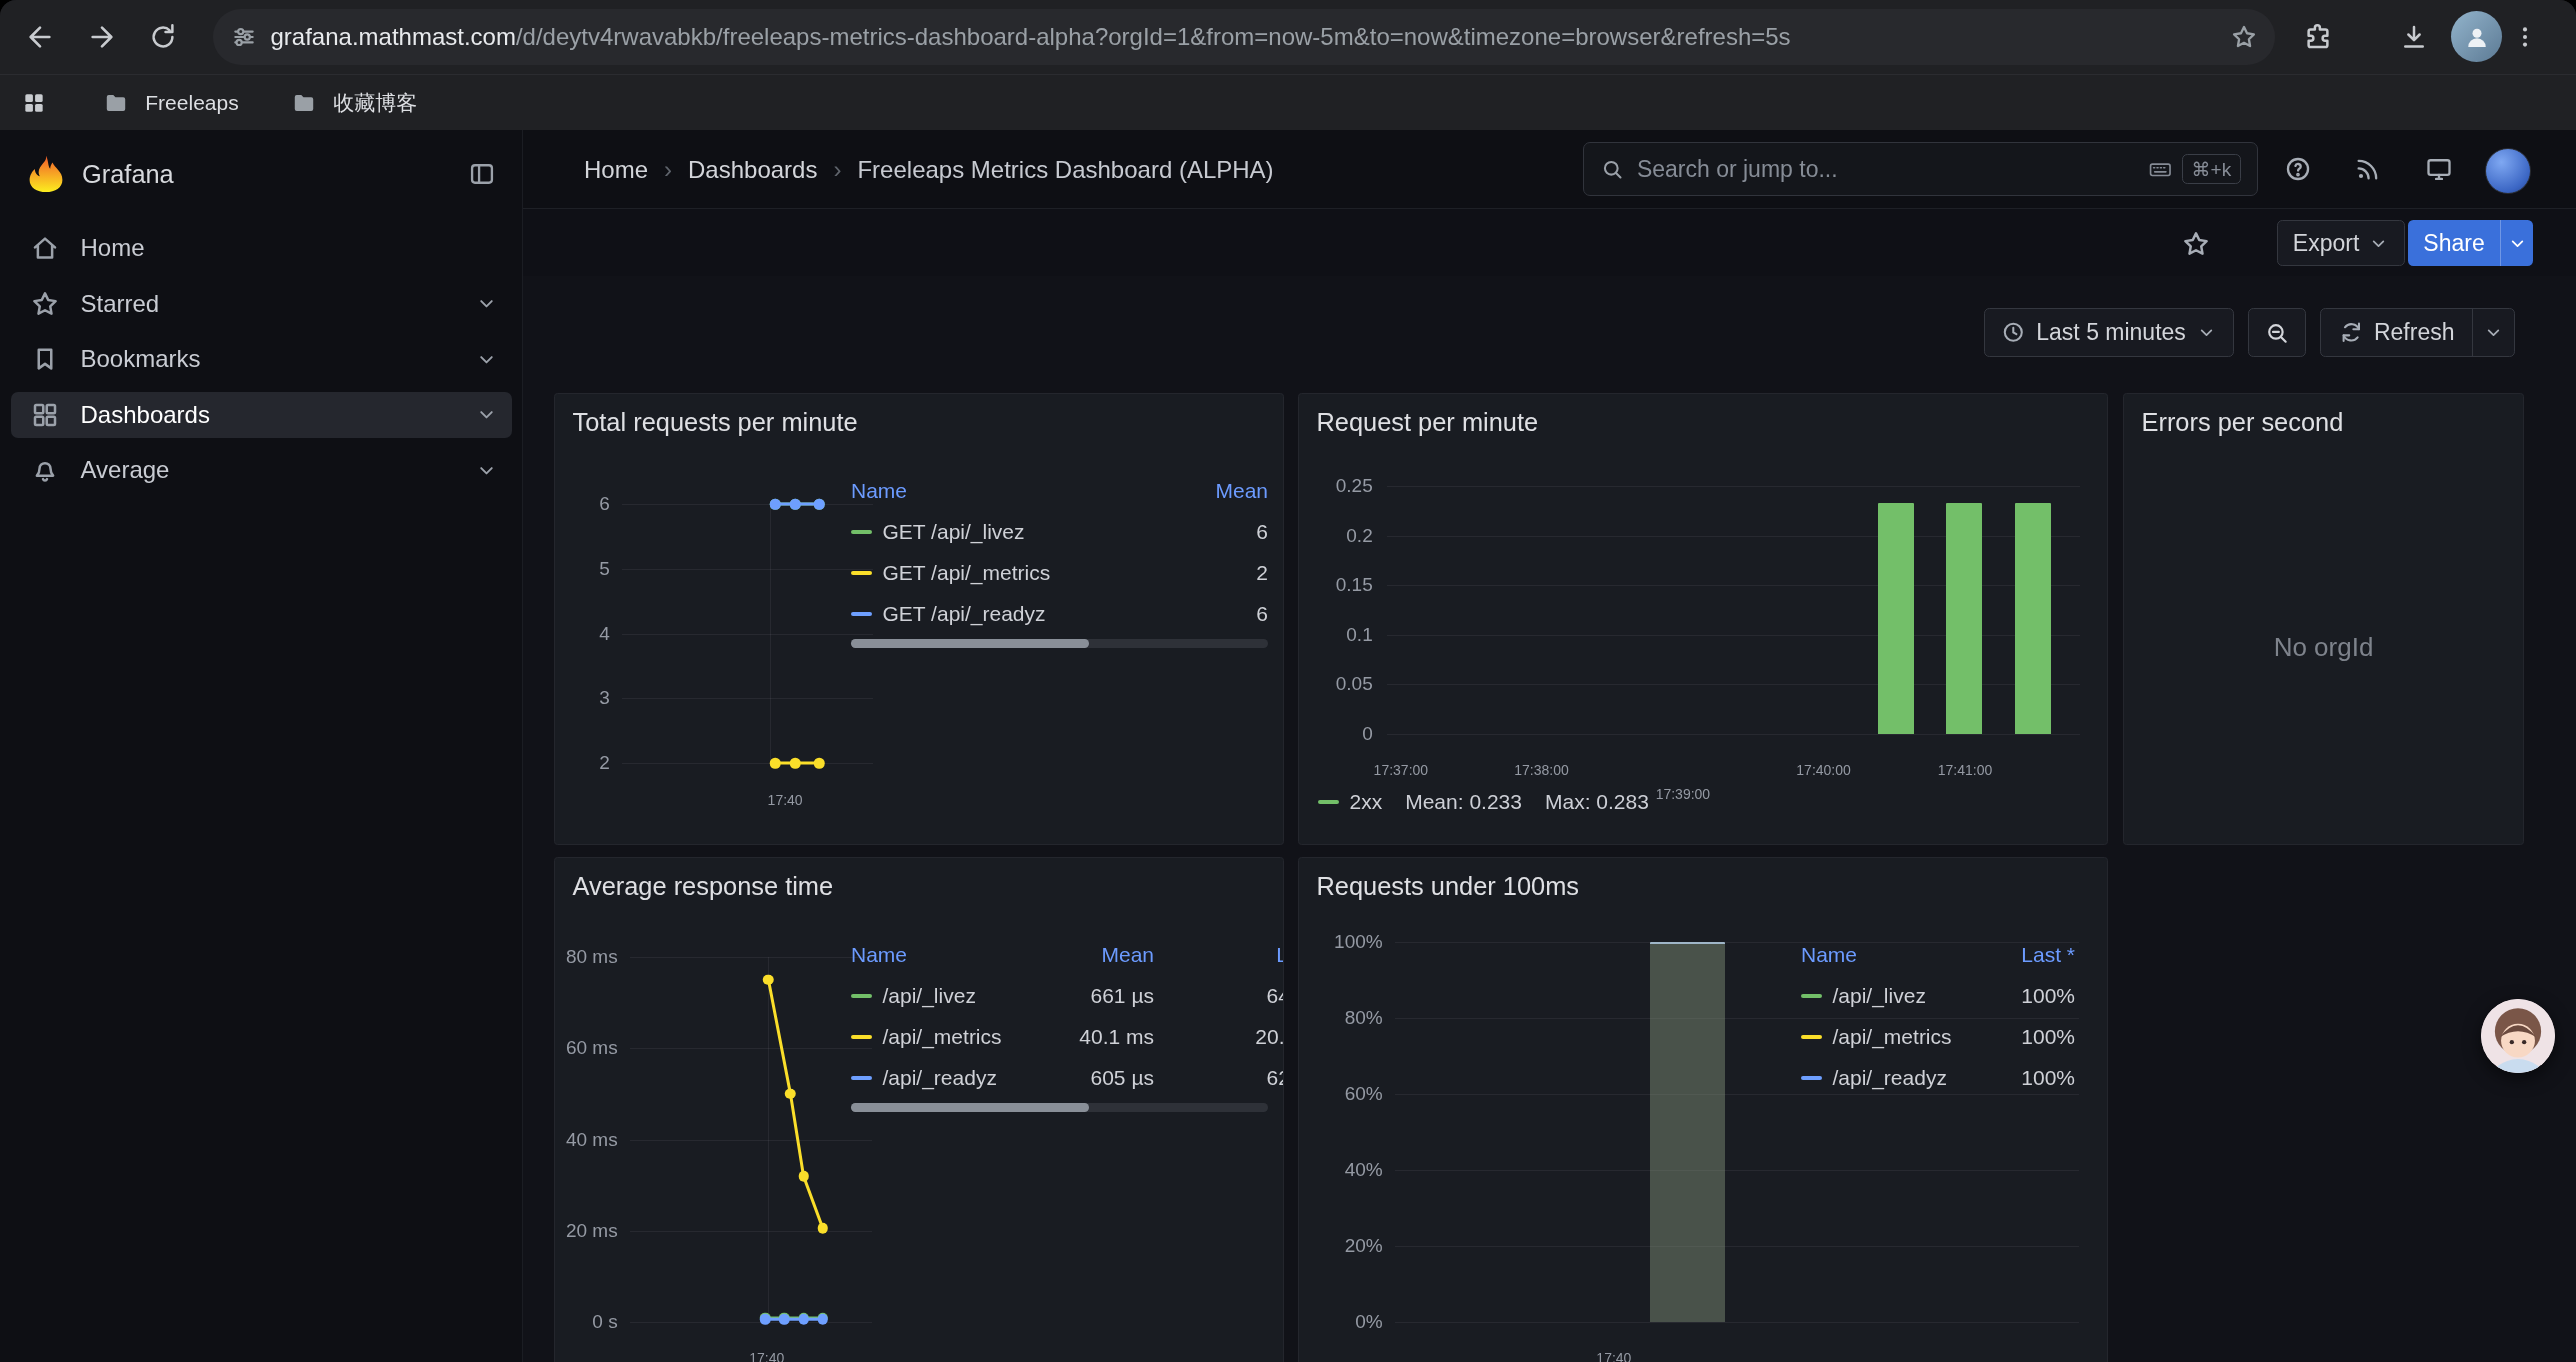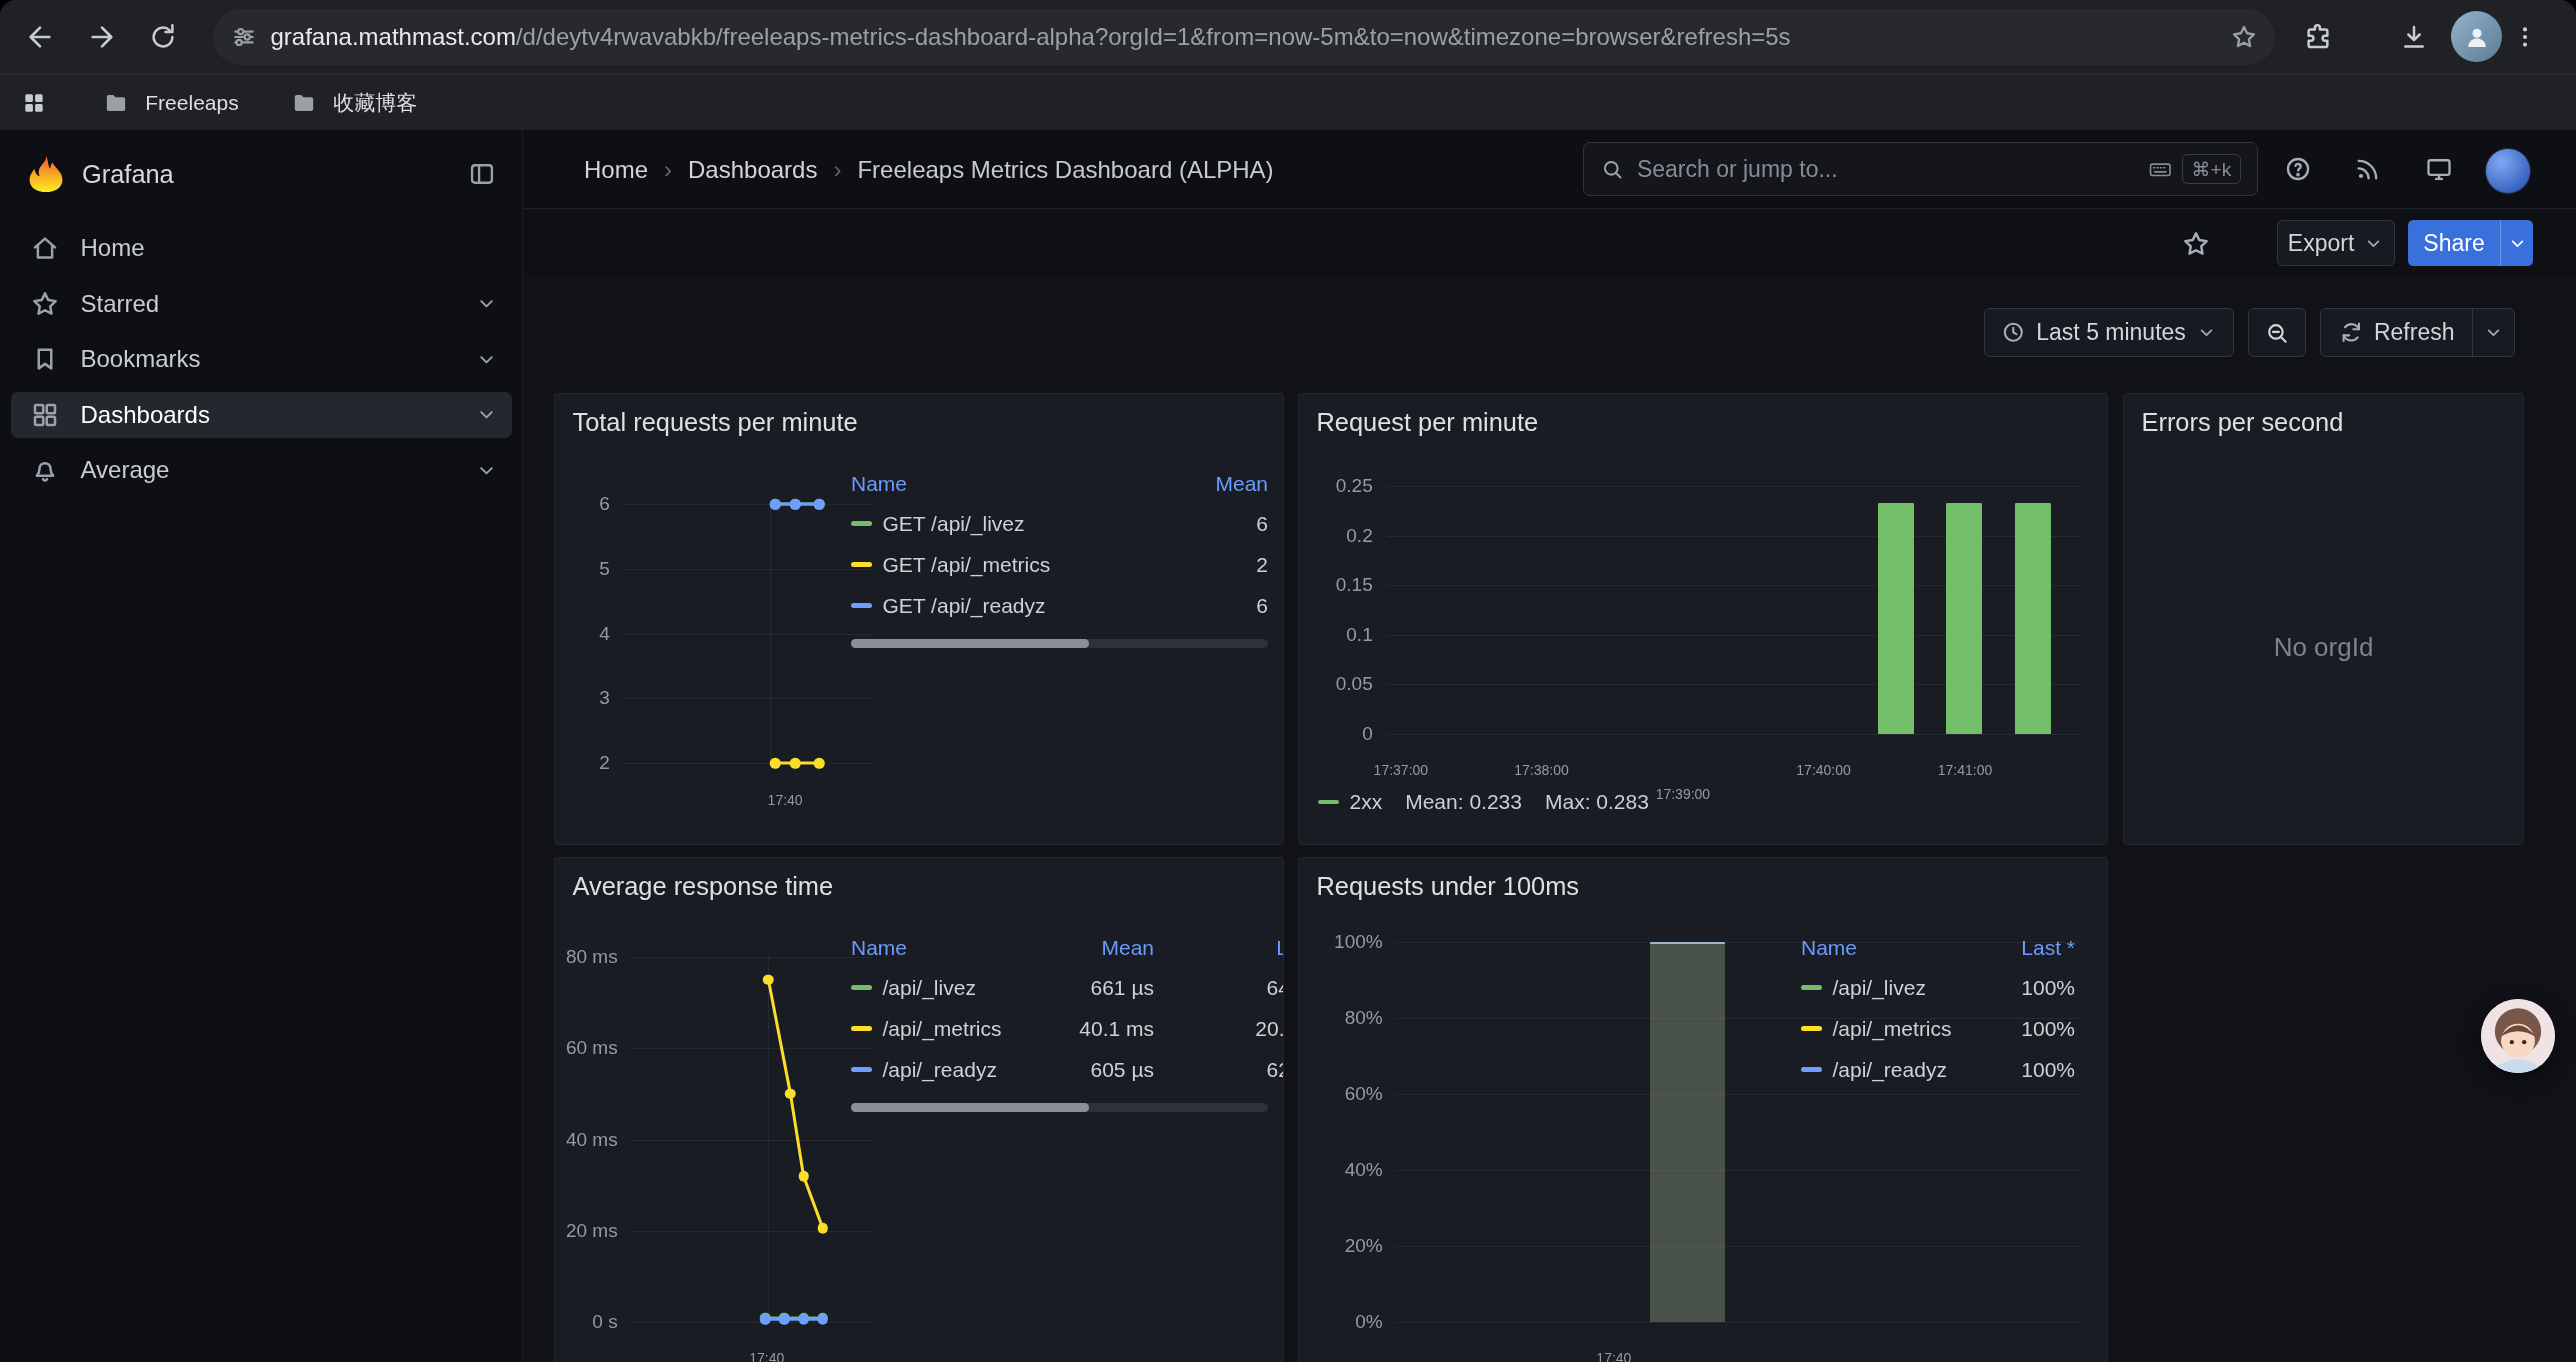--- a/index.html
+++ b/index.html
@@ -52,21 +52,21 @@
   .searchbox input::placeholder { color:#868C96; }
   .kbd { display:flex; align-items:center; gap:8.8px; color:#868C96; flex:none; }
   .kbd .chip { border:0.9px solid #3A3E47; border-radius:5.3px; padding:2.6px 8.8px; font-size:19px; white-space:nowrap; }
   .gnav .nicon { position:absolute; top:18.4px; width:42px; height:42px; display:flex; align-items:center; justify-content:center; color:#A7ADB6; }
   .gavatar { position:absolute; left:1962px; top:17.5px; width:46px; height:46px; border-radius:50%; background:radial-gradient(circle at 35% 30%,#7FA8F2,#3B66C4 70%,#27438C); border:0.9px solid #2A2D34; }
 
   .pagehead { position:absolute; left:0; right:0; top:79px; height:68px; background:#0F1016; border-bottom:0.9px solid #1E2026; }
   .favstar { position:absolute; left:1658px; top:19px; width:32px; height:32px; color:#A7ADB6; }
   .btn { display:flex; align-items:center; justify-content:center; gap:8.8px; font-size:23px; border-radius:5.3px; }
   .btn.dark { background:#181A21; border:0.9px solid #34373F; color:#D3D5DA; }
-  .exportbtn { position:absolute; left:1754px; top:11.4px; width:118px; height:46px; }
+  .exportbtn { position:absolute; left:1754px; top:11.4px; width:128px; height:46px; }
   .share { position:absolute; left:1885px; top:11.4px; width:125px; height:46px; background:#3A70DB; color:#fff; display:flex; border-radius:5.3px; overflow:hidden; }
   .share .lbl { flex:1; display:flex; align-items:center; justify-content:center; font-size:23px; }
   .share .chv { width:33px; display:flex; align-items:center; justify-content:center; border-left:0.9px solid rgba(255,255,255,.28); }
 
   .canvas { position:absolute; left:0; right:0; top:146px; bottom:0; background:#111218; overflow:hidden; }
   .controls { position:absolute; top:32px; right:61px; height:49px; display:flex; gap:14px; }
   .tbtn { background:#181A21; border:0.9px solid #34373F; color:#D3D5DA; border-radius:5.3px; display:flex; align-items:center; font-size:23px; height:49px; }
   .timebtn { padding:0 16px; gap:10.5px; }
   .zoombtn { width:58px; justify-content:center; }
   .refresh { padding:0; }
@@ -105,21 +105,21 @@
   #p4 .xlabels { left:75px; top:473px; width:242px; height:26px; }
 
   #p5 .ylabels { left:7px; top:84px; width:82px; height:380px; }
   #p5 .grid    { left:96px; top:84px; width:684px; height:380px; }
   #p5 .xlabels { left:96px; top:473px; width:684px; height:26px; }
 
   .legend { position:absolute; }
   #p1 .legend { left:296px; top:70px; width:417px; }
   #p4 .legend { left:296px; top:70px; width:479px; }
   #p5 .legend { left:502px; top:70px; width:274px; }
-  .lrow { display:flex; align-items:center; height:41px; }
+  .lrow { display:flex; align-items:flex-end; height:41px; }
   .lrow.lhead { height:39px; }
   .sw { width:21px; height:4.4px; border-radius:2.6px; flex:none; }
   .lname { display:flex; align-items:center; gap:10.5px; min-width:0; font-size:21px; color:#CFD1D7; white-space:nowrap; }
   .lval,.lmean,.llast { font-size:21px; color:#CFD1D7; text-align:right; white-space:nowrap; }
   .head { color:#6C9BFF !important; font-weight:500; }
   #p1 .lname { flex:1; } #p1 .lval { width:74px; }
   #p4 .lname { flex:0 0 200px; } #p4 .lmean { width:103px; } #p4 .llast { flex:1; }
   #p5 .lname { flex:1; } #p5 .llast { width:82px; }
 
   .hscroll { position:absolute; left:296px; top:245px; width:417px; height:8.8px; border-radius:4.4px; background:#2E3138; }

